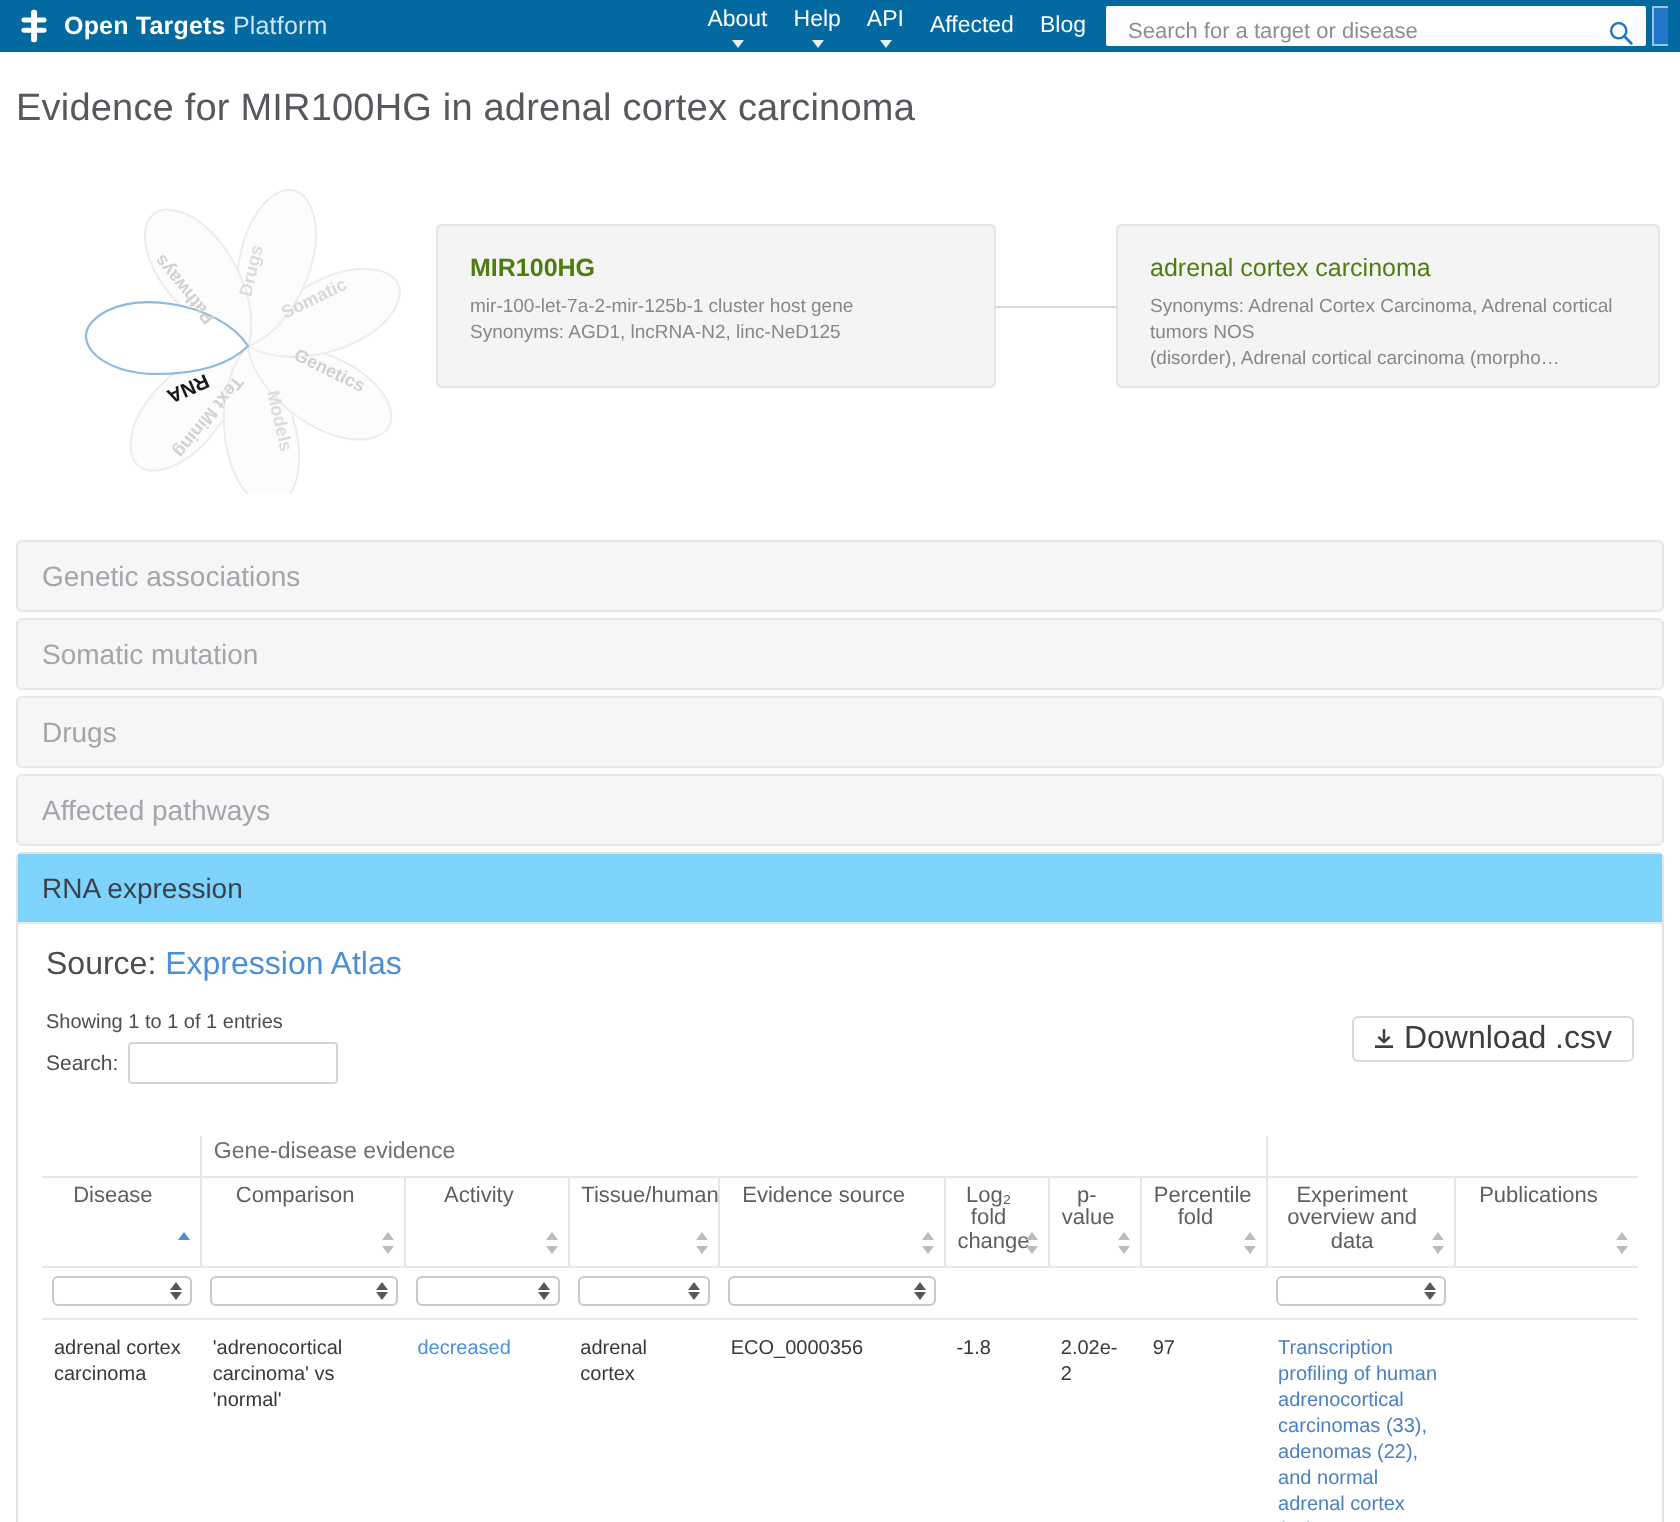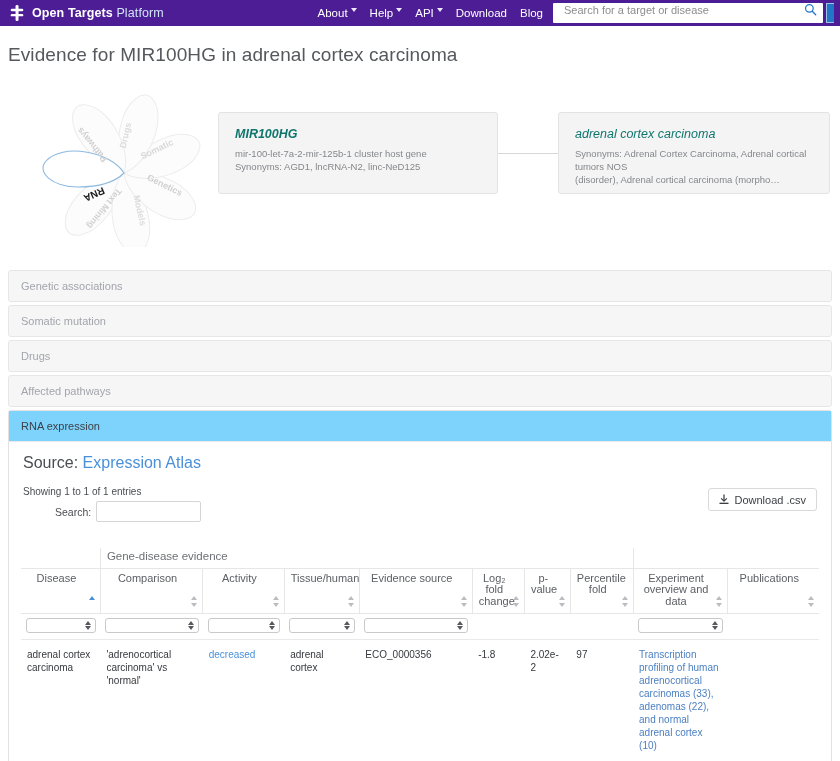--- a/index.html
+++ b/index.html
@@ -7,21 +7,21 @@
     margin: 0; padding: 0;
     width: 840px; height: 761px;
     background: #ffffff;
     font-family: "Liberation Sans", sans-serif;
     overflow: hidden;
   }
 
   
   .navbar {
     height: 26px;
-    background: #4c1d95;
+    background: #0369a1;
     display: flex;
     align-items: center;
     padding: 0 6px 0 8px;
     position: relative;
   }
   .brand { display: flex; align-items: center; gap: 6px; }
   .brand-logo { width: 18px; height: 18px; display: block; }
   .brand-text {
     color: #ffffff;
     font-size: 12.5px;
@@ -37,39 +37,40 @@
     gap: 13px;
     margin-left: auto;
     margin-right: 10px;
   }
   .nav-link {
     color: #ffffff;
     font-size: 11.5px;
     white-space: nowrap;
     cursor: pointer;
     display: flex;
-    align-items: flex-start;
+    align-items: center;
     gap: 3px;
+    flex-direction: column;
   }
   .caret-down {
     width: 0; height: 0;
     border-left: 3px solid transparent;
     border-right: 3px solid transparent;
     border-top: 4px solid #ffffff;
     opacity: .9;
     position: relative;
     top: 1px;
   }
 
   .search-wrap {
     background: #ffffff;
     height: 20px;
     width: 270px;
     display: flex;
-    align-items: flex-start;
+    align-items: flex-end;
     padding: 0 6px 0 9px;
     border-radius: 1px;
   }
   .search-input {
     border: none; outline: none;
     flex: 1;
     font-size: 11px;
     color: #333;
     font-family: "Liberation Sans", sans-serif;
     background: transparent;
@@ -105,25 +106,24 @@
   .card {
     position: absolute;
     background: #f4f4f4;
     border: 1px solid #e3e3e3;
     border-radius: 3px;
     padding: 14px 16px;
   }
   .card-gene  { left: 218px; top: 30px;  width: 280px; height: 82px; }
   .card-dis   { left: 558px; top: 30px;  width: 272px; height: 82px; }
   .card-title {
-    color: #0f766e;
+    color: #4d7c0f;
     font-size: 12.5px;
     font-weight: bold;
     margin-bottom: 6px;
-    font-style: italic;
   }
   .card-dis .card-title { font-weight: normal; font-size: 12.5px; }
   .card-sub {
     color: #84878b;
     font-size: 9.5px;
     line-height: 13px;
   }
   .connector {
     position: absolute;
     left: 498px; top: 71px;
@@ -134,21 +134,21 @@
   
   .accordion { margin: 8px 8px 0 8px; }
   .acc-item {
     border: 1px solid #e6e6e6;
     border-radius: 3px;
     margin-bottom: 3px;
     background: #f6f6f7;
   }
   .acc-head {
     padding: 9px 12px;
-    font-size: 11px;
+    font-size: 14px;
     color: #a2a5ab;
     cursor: pointer;
   }
   .acc-item.active { background: #ffffff; border-color: #e2e2e2; }
   .acc-item.active .acc-head {
     color: #3c4047;
     background: #7dd3fc;
     border-bottom: 1px solid #eaeaea;
   }
   .acc-body { padding: 12px 12px 10px 12px; background: #fff; }
@@ -156,36 +156,36 @@
   .source-line { font-size: 16px; color: #4a4d52; margin: 0 0 14px 2px; }
   .source-line a { color: #4a90d9; text-decoration: none; }
 
   
   .tbl-toolbar { position: relative; min-height: 44px; }
   .showing {
     font-size: 10px; color: #4a4d52;
     margin-left: 2px; margin-bottom: 4px;
   }
   .search-row { display: flex; align-items: center; gap: 5px; margin-left: 2px; }
-  .search-label { font-size: 10.5px; color: #4a4d52; margin-left: 32px; }
+  .search-label { font-size: 10.5px; color: #4a4d52; }
   .dt-search {
     width: 105px; height: 21px;
     border: 1px solid #d5d5d5; border-radius: 2px;
     outline: none; background: #fff;
     font-family: "Liberation Sans", sans-serif;
     font-size: 11px; padding: 0 4px;
   }
   .dl-btn {
     position: absolute; right: 2px; top: 2px;
     height: 23px;
     border: 1px solid #d9d9d9; border-radius: 3px;
     background: #ffffff;
     display: flex; align-items: center; gap: 5px;
     padding: 0 10px;
-    font-size: 11px; color: #3b3e43;
+    font-size: 16px; color: #3b3e43;
     cursor: pointer;
     font-family: "Liberation Sans", sans-serif;
   }
   .dl-icon { width: 10px; height: 11px; flex: none; }
 
   
   table.dt {
     width: 100%;
     border-collapse: collapse;
     table-layout: fixed;
@@ -298,21 +298,21 @@
     </div>
     <div class="nav-link">
       <span>Help</span>
       <i class="caret-down"></i>
     </div>
     <div class="nav-link">
       <span>API</span>
       <i class="caret-down"></i>
     </div>
     <div class="nav-link">
-      <span>Download</span>
+      <span>Affected</span>
     </div>
     <div class="nav-link">
       <span>Blog</span>
     </div>
   </div>
 
   <div class="search-wrap">
     <input class="search-input" value="" placeholder="Search for a target or disease" style="">
     <svg class="search-icon" viewBox="0 0 16 16">
       <circle cx="6.6" cy="6.6" r="4.7" fill="none" stroke="#2176c7" stroke-width="1.5"></circle>

